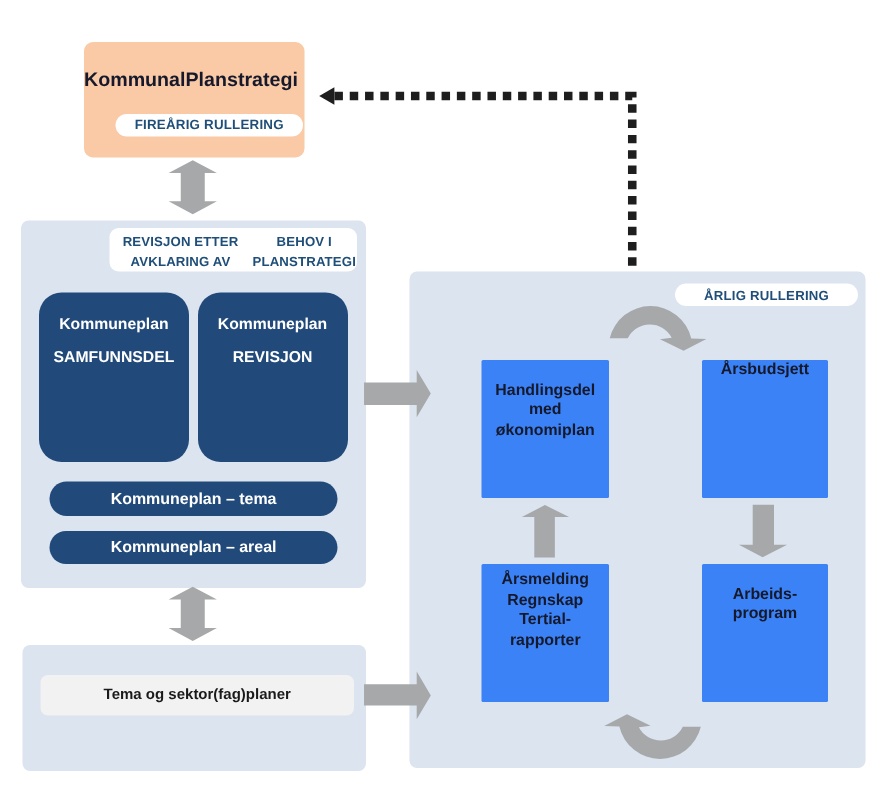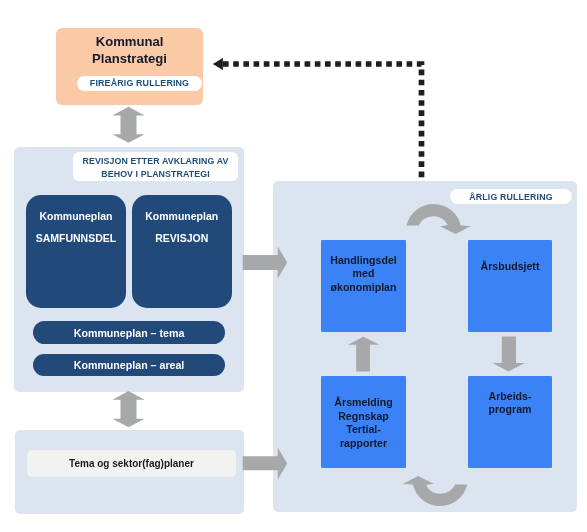--- a/index.html
+++ b/index.html
@@ -26,31 +26,31 @@
   [data-name="tema-og-sektorplaner-box"]{font-size:10px;font-weight:bold;letter-spacing:0;}
   [data-name="aarlig-rullering-badge"]{font-size:8.8px;font-weight:bold;color:#1f4e79;letter-spacing:0.15px;}
   .lightorange{font-size:10.6px;font-weight:bold;color:#15192b;line-height:13.6px;letter-spacing:0;}
 </style>
 </head>
 <body>
 
 <div id="stage" data-name="diagram-canvas">
 
   <div class="abs orangebox" id="strategy-box" data-name="kommunal-planstrategi-box" style="left:56px;top:28px;width:147px;height:77px;">
-    <div class="abs ctr" id="strategy-title" data-name="kommunal-planstrategi-title" style="left:0;top:4.5px;width:147px;height:40px;flex-direction:column;justify-content:flex-start;">
+    <div class="abs ctr" id="strategy-title" data-name="kommunal-planstrategi-title" style="left:0;top:4.5px;width:147px;height:40px;flex-direction:row;justify-content:flex-start;">
       <span data-name="strategy-title-line1">Kommunal</span>
       <span data-name="strategy-title-line2">Planstrategi</span>
     </div>
     <div class="abs ctr pill" id="strategy-badge" data-name="fireaarig-rullering-badge" style="left:21px;top:47.5px;width:125px;height:15.2px;">
       <span data-name="strategy-badge-label">FIREÅRIG RULLERING</span>
     </div>
   </div>
 
   <div class="abs panel" id="plan-panel" data-name="kommuneplan-panel" style="left:14px;top:147px;width:230px;height:245px;">
-    <div class="abs ctr" id="revisjon-box" data-name="revisjon-header-box" style="left:59px;top:5px;width:165px;height:29px;background:#fff;border-radius:6px;flex-direction:column;padding-top:2px;">
+    <div class="abs ctr" id="revisjon-box" data-name="revisjon-header-box" style="left:59px;top:5px;width:165px;height:29px;background:#fff;border-radius:6px;flex-direction:row;padding-top:2px;">
       <span data-name="revisjon-line1">REVISJON ETTER AVKLARING AV</span>
       <span data-name="revisjon-line2">BEHOV I PLANSTRATEGI</span>
     </div>
     <div class="abs navy ctr" data-name="kommuneplan-samfunnsdel-box" style="left:11.7px;top:48.1px;width:100.5px;height:113.4px;align-items:center;justify-content:flex-start;padding-top:11px;flex-direction:column;">
       <span class="nwline" data-name="samfunnsdel-line1">Kommuneplan</span>
       <span class="nwline" data-name="samfunnsdel-line2">SAMFUNNSDEL</span>
     </div>
     <div class="abs navy ctr" data-name="kommuneplan-arealsdel-box" style="left:117.7px;top:48.1px;width:100px;height:113.4px;align-items:center;justify-content:flex-start;padding-top:11px;flex-direction:column;">
       <span class="nwline" data-name="arealsdel-line1">Kommuneplan</span>
       <span class="nwline" data-name="arealsdel-line2">REVISJON</span>
@@ -71,24 +71,24 @@
 
   <div class="abs panel" id="annual-panel" data-name="aarlig-rullering-panel" style="left:273px;top:181px;width:304px;height:331px;">
     <div class="abs ctr pill" data-name="aarlig-rullering-badge" style="left:177px;top:8px;width:122px;height:15.3px;">
       <span data-name="aarlig-rullering-label">ÅRLIG RULLERING</span>
     </div>
     <div class="abs lightorange ctr" data-name="handlingsdel-box" style="left:48px;top:59px;width:85px;height:92px;flex-direction:column;align-items:center;padding-top:13.5px;justify-content:flex-start;">
       <span data-name="handlingsdel-line1">Handlingsdel</span>
       <span data-name="handlingsdel-line2">med</span>
       <span data-name="handlingsdel-line3">økonomiplan</span>
     </div>
-    <div class="abs lightorange ctr" data-name="arsbudsjett-box" style="left:195px;top:59px;width:84px;height:92px;flex-direction:column;align-items:center;padding-top:20px;justify-content:flex-start;">
+    <div class="abs lightorange ctr" data-name="arsbudsjett-box" style="left:195px;top:59px;width:84px;height:92px;flex-direction:column;align-items:center;padding-top:0;justify-content:flex-start;">
       <span data-name="arsbudsjett-line1">Årsbudsjett</span>
     </div>
-    <div class="abs lightorange ctr" data-name="arsmelding-box" style="left:48px;top:195px;width:85px;height:92px;flex-direction:column;align-items:center;padding-top:20px;justify-content:flex-start;">
+    <div class="abs lightorange ctr" data-name="arsmelding-box" style="left:48px;top:195px;width:85px;height:92px;flex-direction:column;align-items:center;padding-top:4px;justify-content:flex-start;">
       <span data-name="arsmelding-line1">Årsmelding</span>
       <span data-name="arsmelding-line2">Regnskap</span>
       <span data-name="arsmelding-line3">Tertial-</span>
       <span data-name="arsmelding-line4">rapporter</span>
     </div>
     <div class="abs lightorange ctr" data-name="arbeidsprogram-box" style="left:195px;top:195px;width:84px;height:92px;flex-direction:column;align-items:center;padding-top:13.5px;justify-content:flex-start;">
       <span data-name="arbeidsprogram-line1">Arbeids-</span>
       <span data-name="arbeidsprogram-line2">program</span>
     </div>
   </div>

